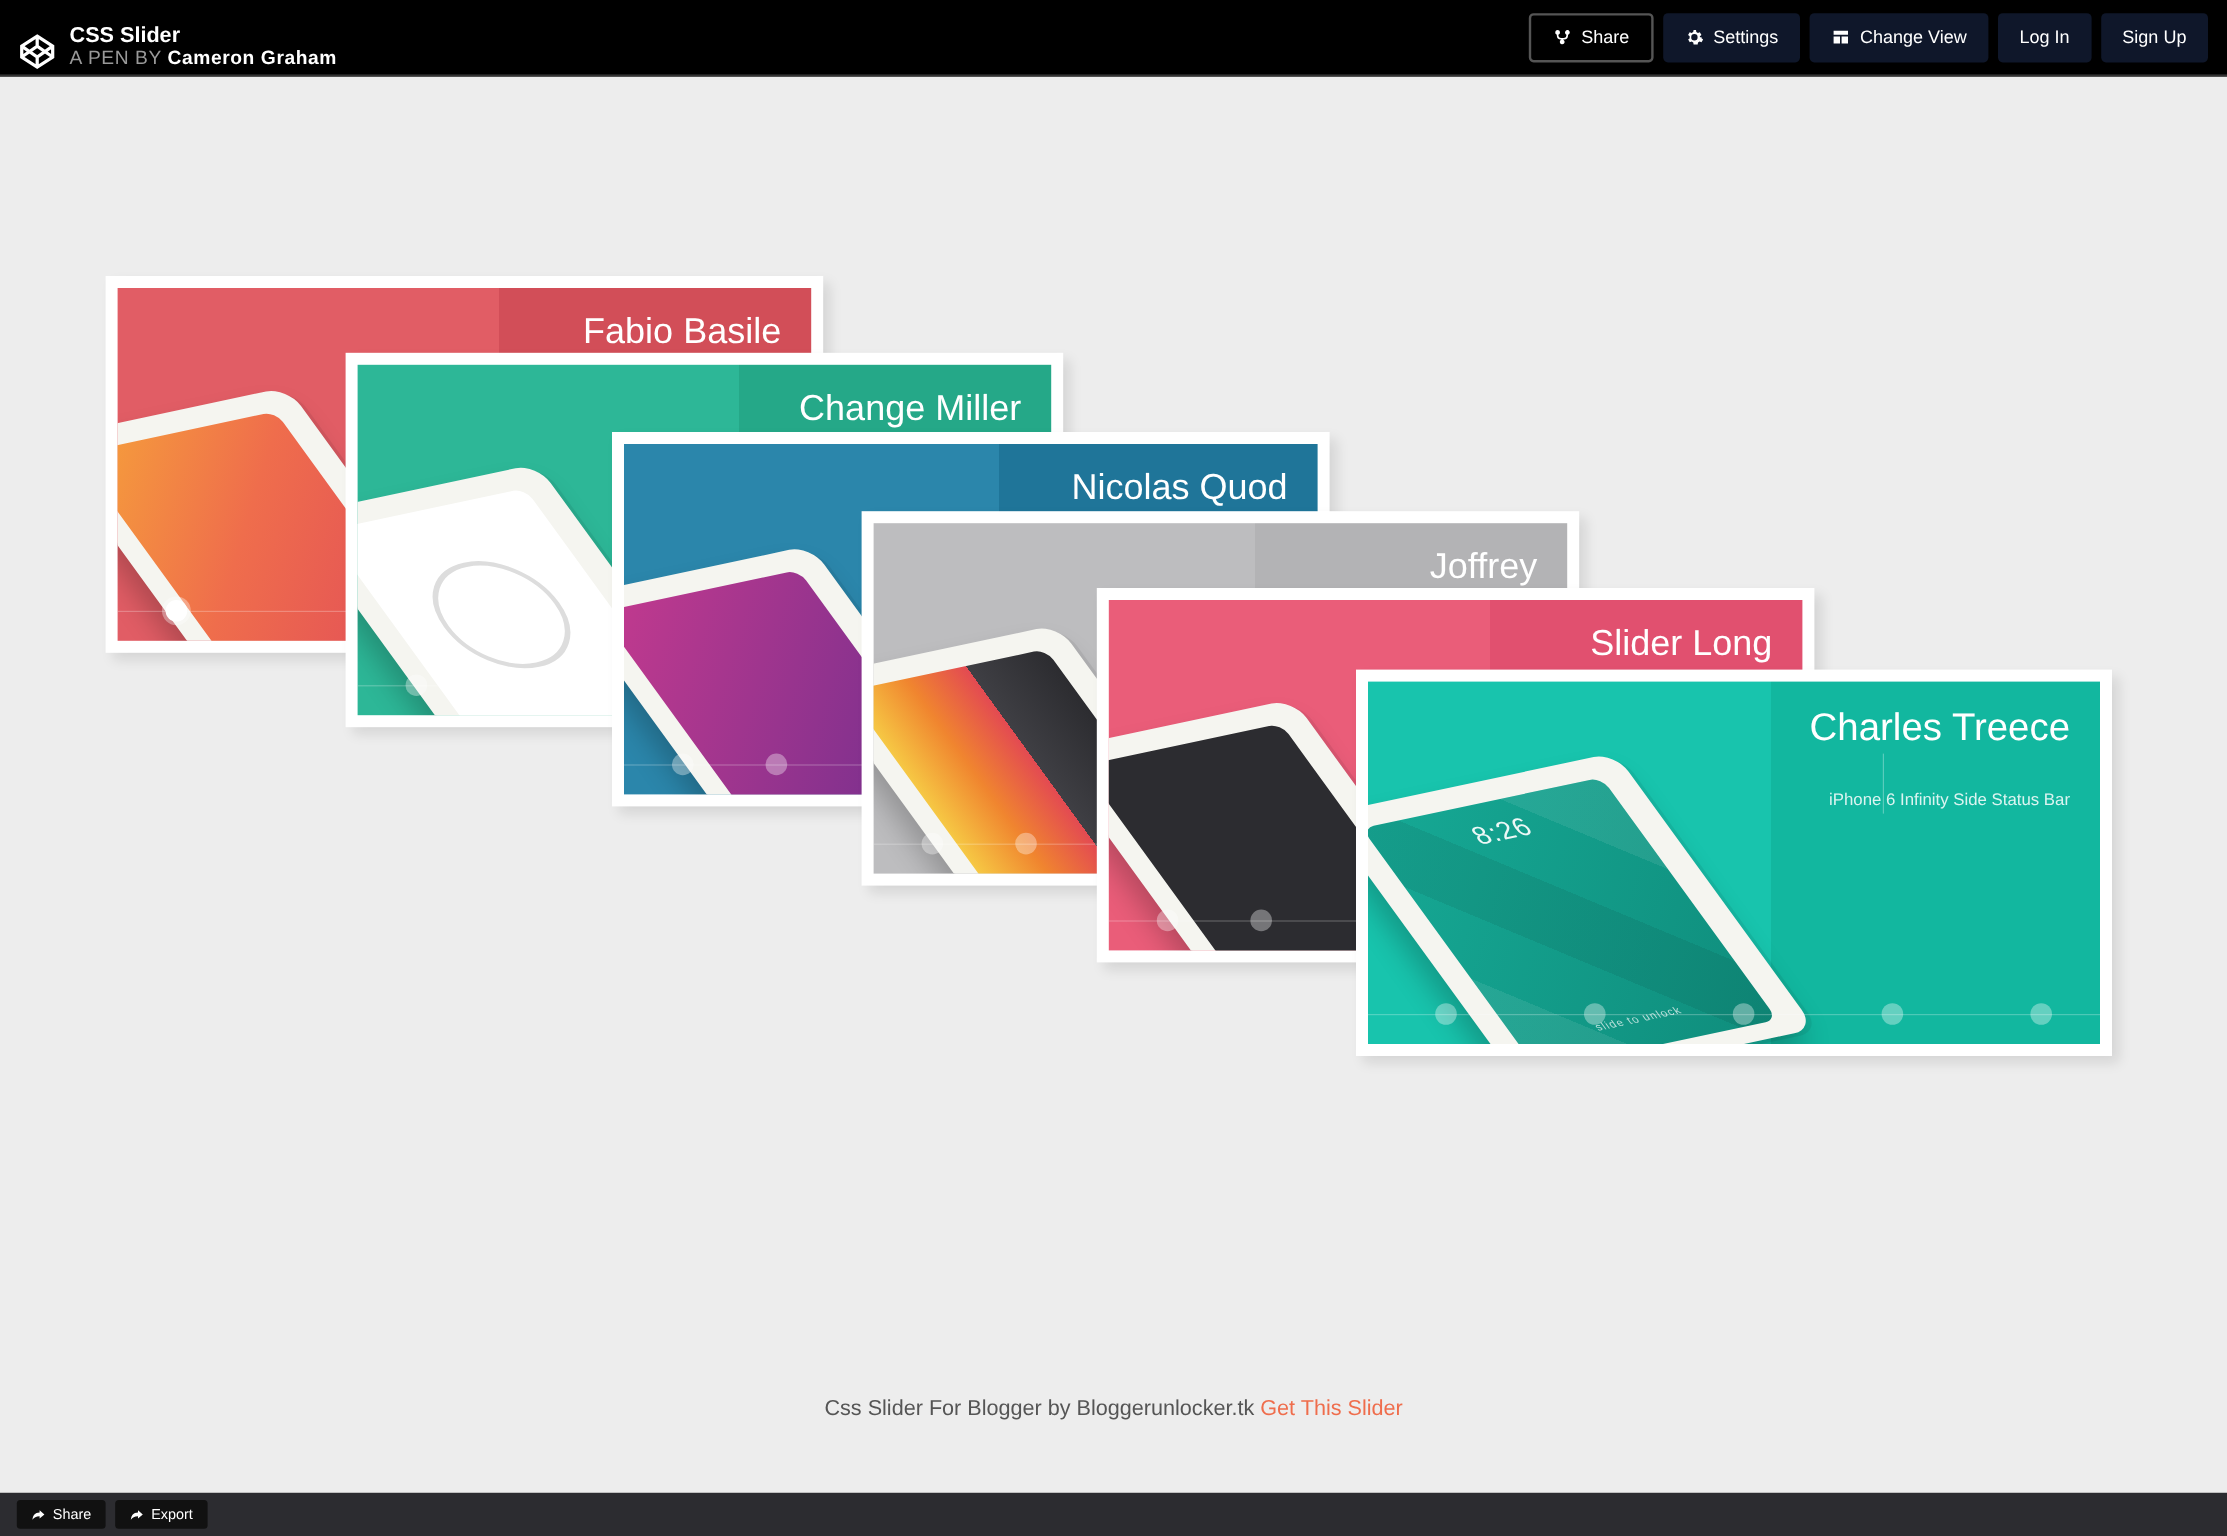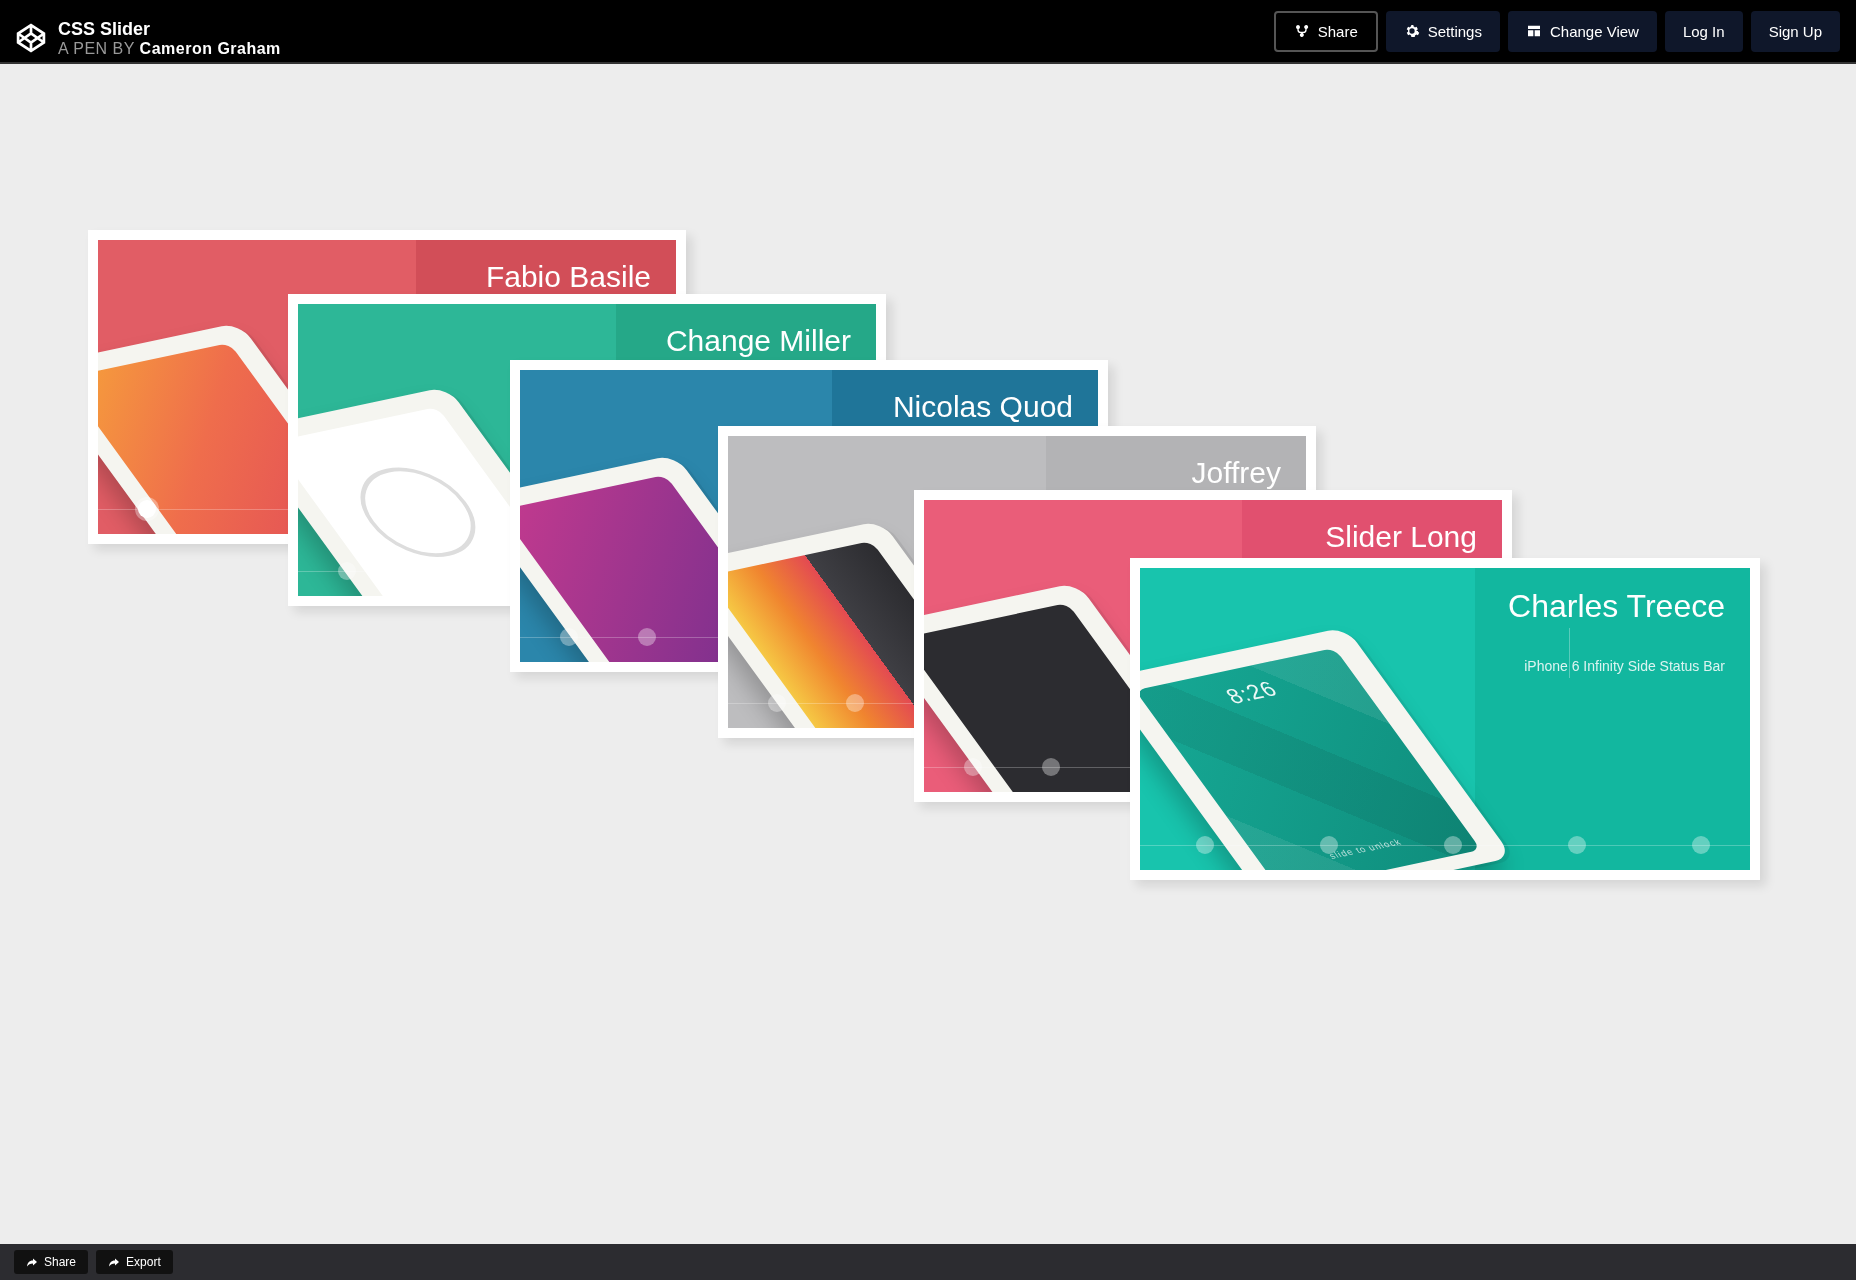--- a/index.html
+++ b/index.html
@@ -1,20 +1,20 @@
 <!DOCTYPE html>
 <html><head>
 <meta charset="utf-8">
 <style>
 * { margin: 0; padding: 0; box-sizing: border-box; }
 body { font-family: -apple-system, BlinkMacSystemFont, "Segoe UI", Helvetica, Arial, sans-serif; background: #000; width: 1856px; height: 1280px; overflow: hidden; }
 
 
 .header { height: 64px; background: #000; display: flex; align-items: center; justify-content: space-between; padding: 0 16px; border-bottom: 2px solid #333; }
-.header-left { display: flex; align-items: center; gap: 12px; margin-top: 14px; }
+.header-left { display: flex; align-items: flex-end; gap: 12px; margin-top: 14px; }
 .logo { width: 30px; height: 30px; display: flex; align-items: center; justify-content: center; }
 .title-group { display: flex; flex-direction: column; }
 .pen-title { color: #fff; font-size: 18px; font-weight: 600; }
 .pen-by { color: #999; font-size: 16px; text-transform: uppercase; letter-spacing: 0.5px; }
 .pen-by a { color: #fff; text-decoration: none; font-weight: 600; text-transform: none; }
 .header-right { display: flex; gap: 8px; }
 .btn { background: #0f172a; color: #fff; border: none; padding: 10px 18px; font-size: 15px; border-radius: 4px; cursor: pointer; display: flex; align-items: center; gap: 8px; }
 .btn.fork { background: transparent; border: 2px solid #555; }
 .btn svg { width: 16px; height: 16px; fill: #fff; }
 
@@ -228,20 +228,23 @@
         <div class="dot"></div>
         <div class="dot"></div>
         <div class="dot"></div>
         <div class="dot"></div>
         <div class="dot"></div>
 
       </div>
     </div>
   </div>
 
+  <div class="caption">
+    <span>Css Slider For Blogger by Bloggerunlocker.tk </span><a href="#">Get This Slider</a>
+  </div>
 </div>
 
 <div class="footer">
   <div class="footer-right">
     <button class="fbtn dark">
       <svg viewBox="0 0 24 24">
           <path d="M14 9V5l8 7-8 7v-4c-6 0-9 2-12 6 1-7 4-12 12-12Z"></path>
         </svg>
       <span>Share</span>
     </button>

